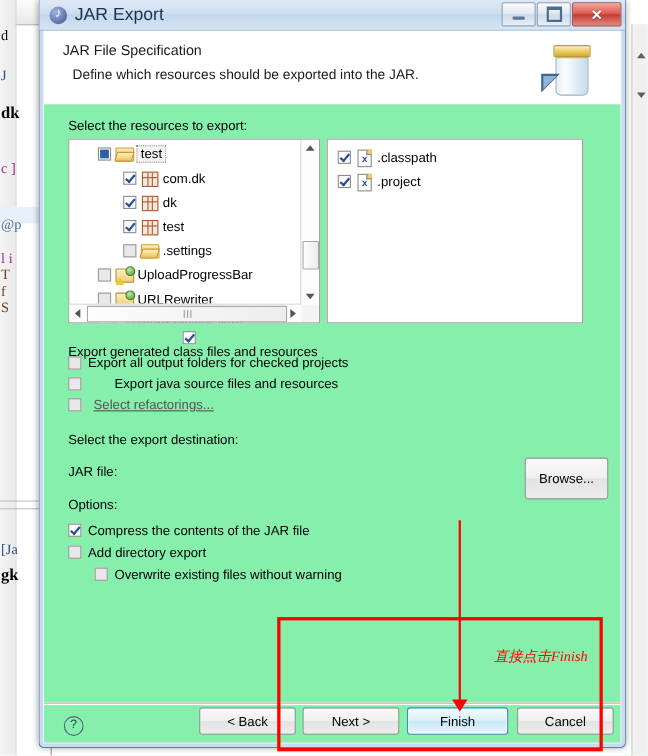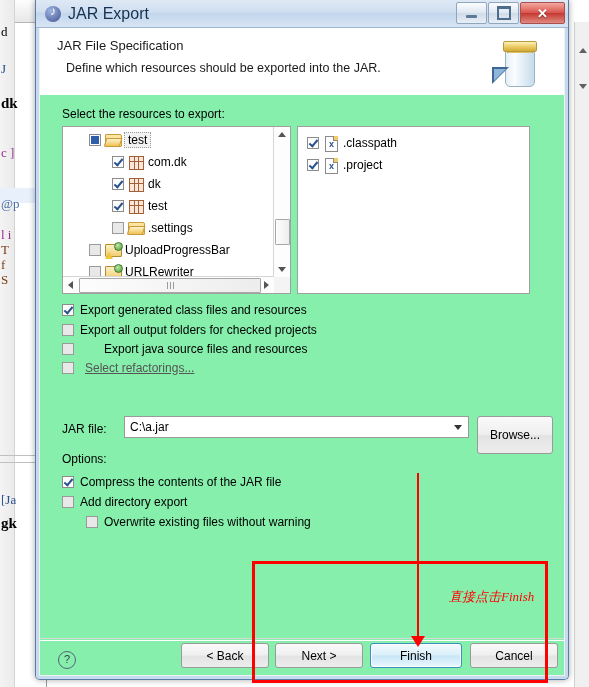--- a/index.html
+++ b/index.html
@@ -474,42 +474,39 @@
         <span class="ico">
             <span class="ic-file">
               <span class="corner"></span>
               <span class="x">x</span>
             </span>
           </span>
         <span class="it-label">.project</span>
       </div>
     </div>
 
-    <div class="optrow" style="left:22px; top:206px;">
+    <div class="optrow" style="left:22px; top:206px;flex-direction:column;">
       <span class="cbk checked"></span>
       <span class="t">Export generated class files and resources</span>
     </div>
     <div class="optrow" style="left:22px; top:226px;">
       <span class="cbk grey"></span>
       <span class="t">Export all output folders for checked projects</span>
     </div>
     <div class="optrow" style="left:22px; top:245px;gap:24px;">
       <span class="cbk grey"></span>
       <span class="t">Export java source files and resources</span>
     </div>
     <div class="optrow" style="left:22px; top:264px;">
       <span class="cbk grey"></span>
       <span class="lnk">Select refactorings...</span>
     </div>
 
+    <div class="lbl" style="left:22px; top:298px;">Select the export destination:</div>
     <div class="lbl" style="left:22px; top:327px;">JAR file:</div>
-    <div class="combo" style="left:84px; top:321px; width:345px; height:22px;">
-      <span class="val">C:\a.jar</span>
-      <span class="arrow"></span>
-    </div>
     <div class="btn" style="position:absolute; left:437px; top:321px; width:76px; height:38px;">Browse...</div>
 
     <div class="lbl" style="left:22px; top:357px;">Options:</div>
     <div class="optrow" style="left:22px; top:378px;">
       <span class="cbk checked"></span>
       <span class="t">Compress the contents of the JAR file</span>
     </div>
     <div class="optrow" style="left:22px; top:398px;">
       <span class="cbk grey"></span>
       <span class="t">Add directory export</span>

